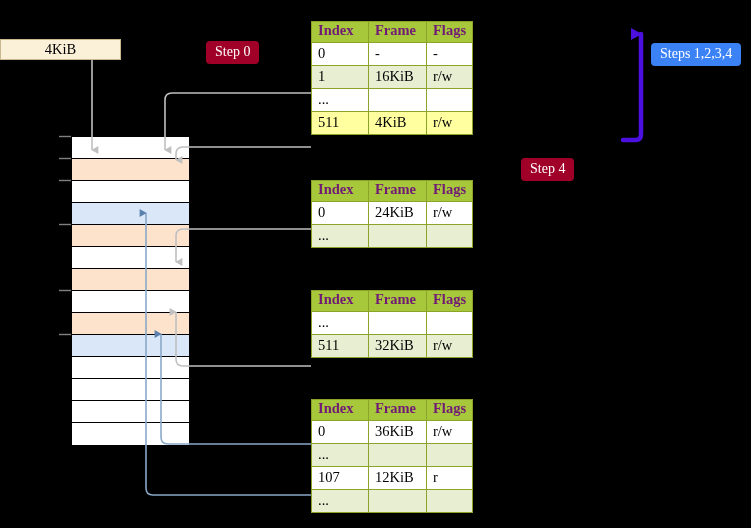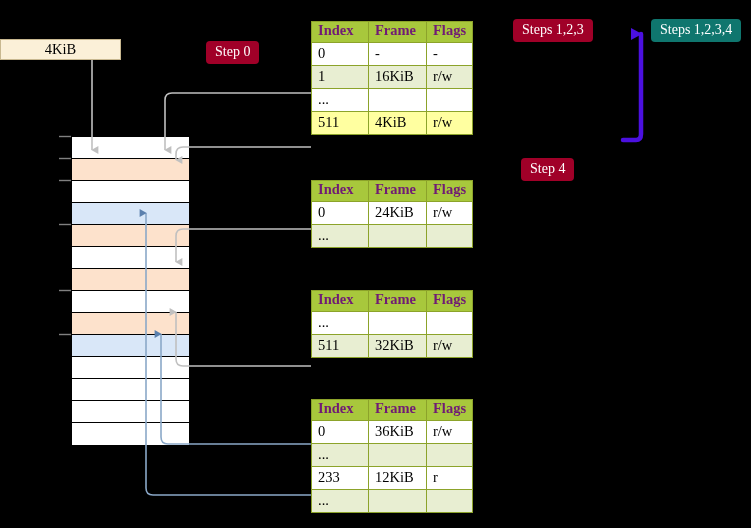--- a/index.html
+++ b/index.html
@@ -17,21 +17,21 @@
     position: absolute;
     color: #ffffff;
     font-family: "Liberation Serif", serif;
     font-size: 14px;
     line-height: 18px;
     padding: 2px 9px 3px 9px;
     border-radius: 4px;
     white-space: nowrap;
   }
   .badge-red { background: #a00028; }
-  .badge-blue { background: #0f766e; }
+  .badge-blue { background: #3b82f6; margin-top: 24px; }
 
   
   .ptable {
     position: absolute;
     border-collapse: collapse;
     background: #ffffff;
     font-family: "Liberation Serif", serif;
     font-size: 14.5px;
     border: 1px solid #8ca32a;
   }
@@ -103,21 +103,20 @@
 </style>
 </head>
 <body>
 
 <div id="root">
 
   <div id="kbox">4KiB</div>
 
   <div class="badge badge-red" style="left:190px; top:41px;margin-left:16px;">Step 0</div>
 
-  <div class="badge badge-red" style="left:513px; top:19px;">Steps 1,2,3</div>
 
   <div class="badge badge-blue" style="left:651px; top:19px;">Steps 1,2,3,4</div>
 
   <div class="badge badge-red" style="left:521px; top:158px;">Step 4</div>
 
   <div id="memblock">
       <div class="memrow m-white" style="top: 0px; height: 22px;"></div>
       <div class="memrow m-orange" style="top: 22px; height: 22px;"></div>
       <div class="memrow m-white" style="top: 44px; height: 22px;"></div>
       <div class="memrow m-blue" style="top: 66px; height: 22px;"></div>
@@ -222,21 +221,21 @@
           <td class="col-index">0</td>
           <td class="col-frame">36KiB</td>
           <td class="col-flags">r/w</td>
         </tr>
         <tr class="alt">
           <td class="col-index">...</td>
           <td class="col-frame"></td>
           <td class="col-flags"></td>
         </tr>
         <tr class="white">
-          <td class="col-index">233</td>
+          <td class="col-index">107</td>
           <td class="col-frame">12KiB</td>
           <td class="col-flags">r</td>
         </tr>
         <tr class="alt">
           <td class="col-index">...</td>
           <td class="col-frame"></td>
           <td class="col-flags"></td>
         </tr>
       </tbody>
   </table>

